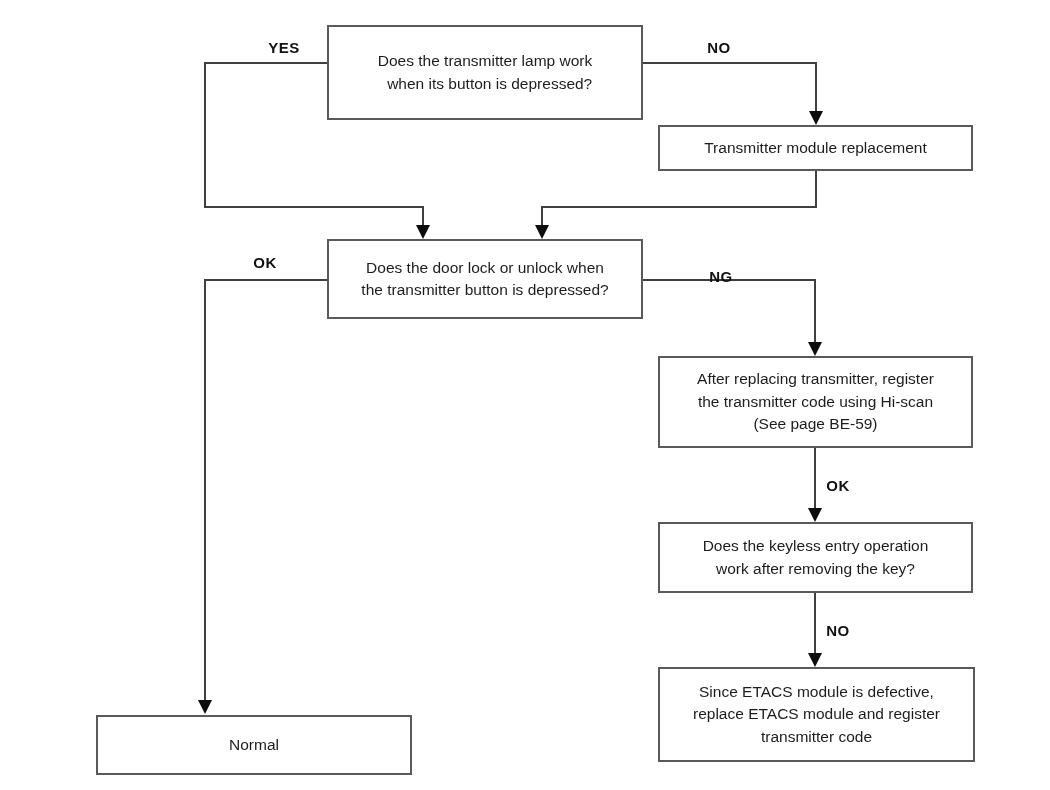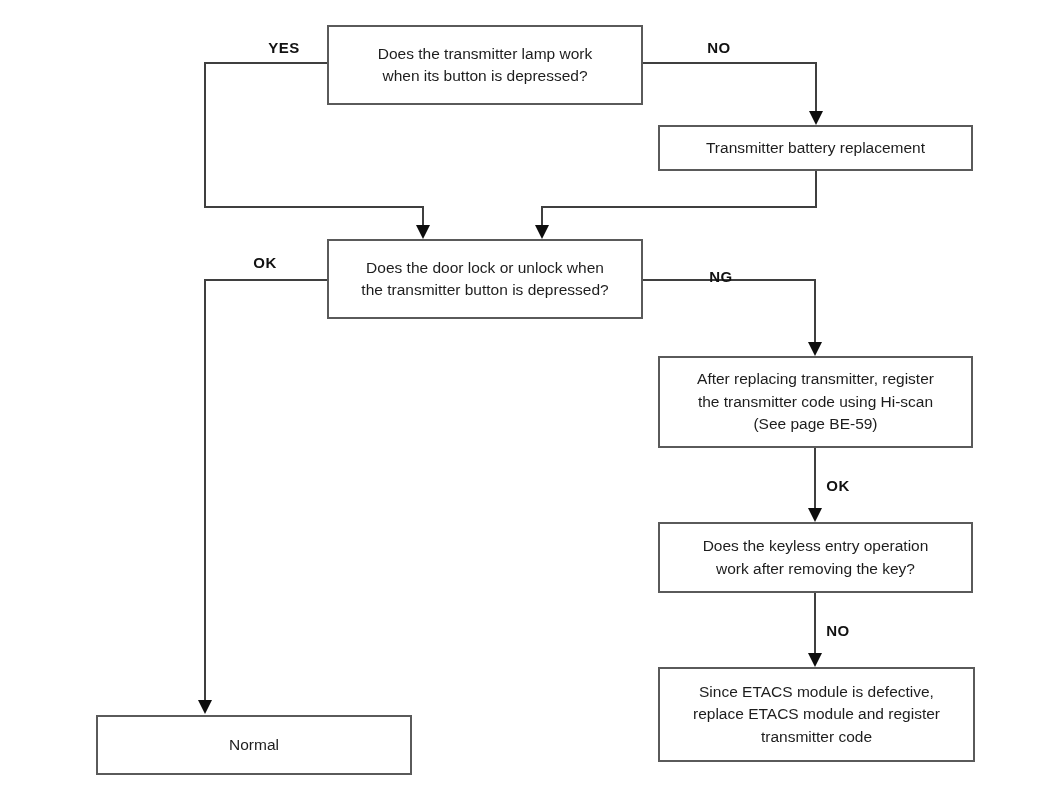--- a/index.html
+++ b/index.html
@@ -23,21 +23,21 @@
     background: #ffffff;
     display: flex;
     align-items: center;
     justify-content: center;
     text-align: center;
     font-size: 15.5px;
     line-height: 1.45;
     color: #1d1d1d;
     white-space: pre-line;
   }
-  #node-q1      { left: 327px; top: 25px;  width: 316px; height: 80px; }
+  #node-q1      { left: 327px; top: 25px;  width: 316px; height: 95px; text-align: right; }
   #node-battery { left: 658px; top: 125px; width: 315px; height: 46px; }
   #node-q2      { left: 327px; top: 239px; width: 316px; height: 80px; text-align: center; }
   #node-hiscan  { left: 658px; top: 356px; width: 315px; height: 92px; }
   #node-keyless { left: 658px; top: 522px; width: 315px; height: 71px; }
   #node-etacs   { left: 658px; top: 667px; width: 317px; height: 95px; }
   #node-normal  { left: 52px;  top: 715px; width: 316px; height: 60px; margin-left: 44px; }
 
   
   .edge-label {
     position: absolute;
@@ -132,21 +132,21 @@
 
   <div class="edge-label" id="label-yes1">YES</div>
   <div class="edge-label" id="label-no1">NO</div>
   <div class="edge-label" id="label-ok1">OK</div>
   <div class="edge-label" id="label-ng1">NG</div>
   <div class="edge-label" id="label-ok2">OK</div>
   <div class="edge-label" id="label-no2">NO</div>
 
   <div class="node" id="node-q1">Does the transmitter lamp work
 when its button is depressed?</div>
-  <div class="node" id="node-battery">Transmitter battery replacement</div>
+  <div class="node" id="node-battery">Transmitter module replacement</div>
   <div class="node" id="node-q2">Does the door lock or unlock when
 the transmitter button is depressed?</div>
   <div class="node" id="node-hiscan">After replacing transmitter, register
 the transmitter code using Hi-scan
 (See page BE-59)</div>
   <div class="node" id="node-etacs">Since ETACS module is defective,
 replace ETACS module and register
 transmitter code</div>
   <div class="node" id="node-keyless">Does the keyless entry operation
 work after removing the key?</div>

